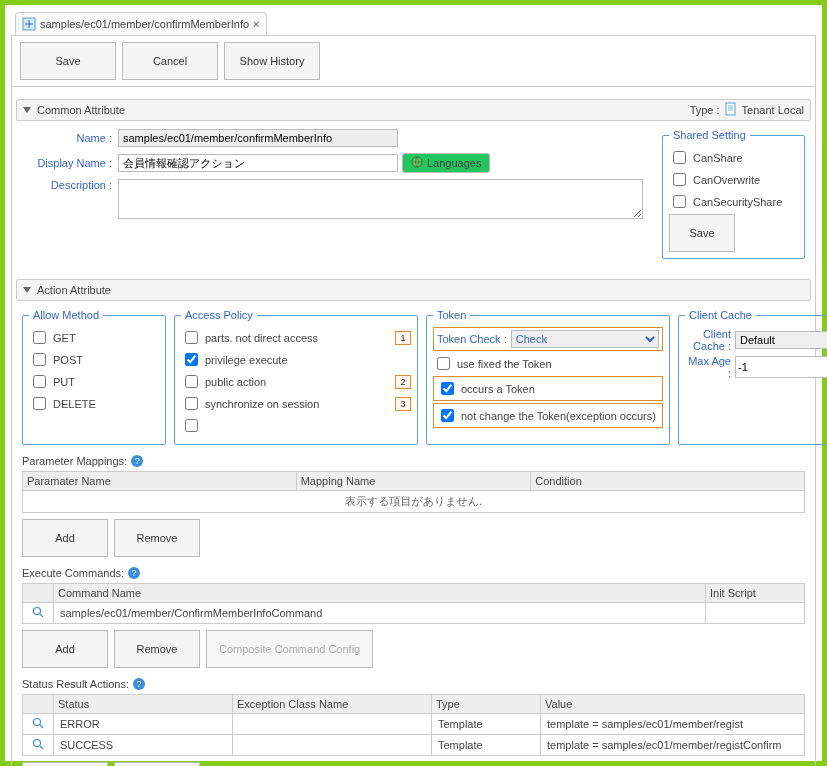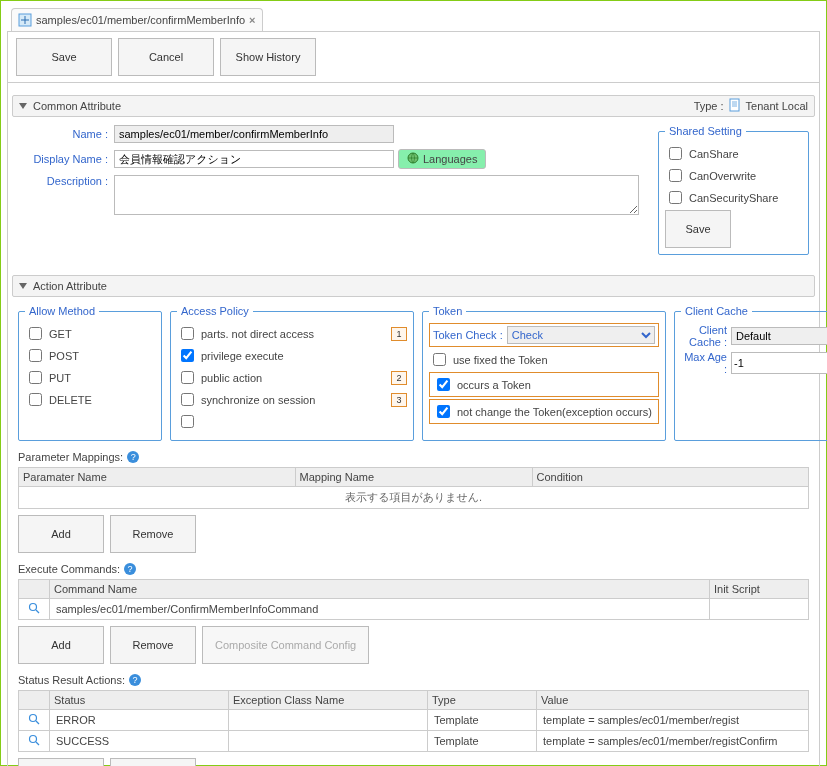--- a/index.html
+++ b/index.html
@@ -6,21 +6,21 @@
   margin: 0;
   padding: 0;
   font-family: "Segoe UI", Arial, sans-serif;
   font-size: 11px;
   color: #444;
   background: #fff;
 }
 .outer {
   width: 827px;
   height: 766px;
-  border: 1px solid #84cc16;
+  border: 5px solid #84cc16;
   box-sizing: border-box;
   padding: 6px;
   background: #fff;
 }
 .tab-bar {
   height: 24px;
   display: flex;
   align-items: center;
   padding-left: 4px;
 }
@@ -131,21 +131,21 @@
 }
 .ca-display {
   width: 280px;
 }
 .lang-btn {
   height: 18px;
   border: 1px solid #bbb;
   border-radius: 3px;
   padding: 0 8px;
   margin-left: 4px;
-  background: #86efac;
+  background: #22c55e;
   display: flex;
   align-items: center;
   gap: 4px;
   cursor: pointer;
 }
 .desc-box {
   width: 525px;
   height: 40px;
   border: 1px solid #bbb;
   padding: 4px;

